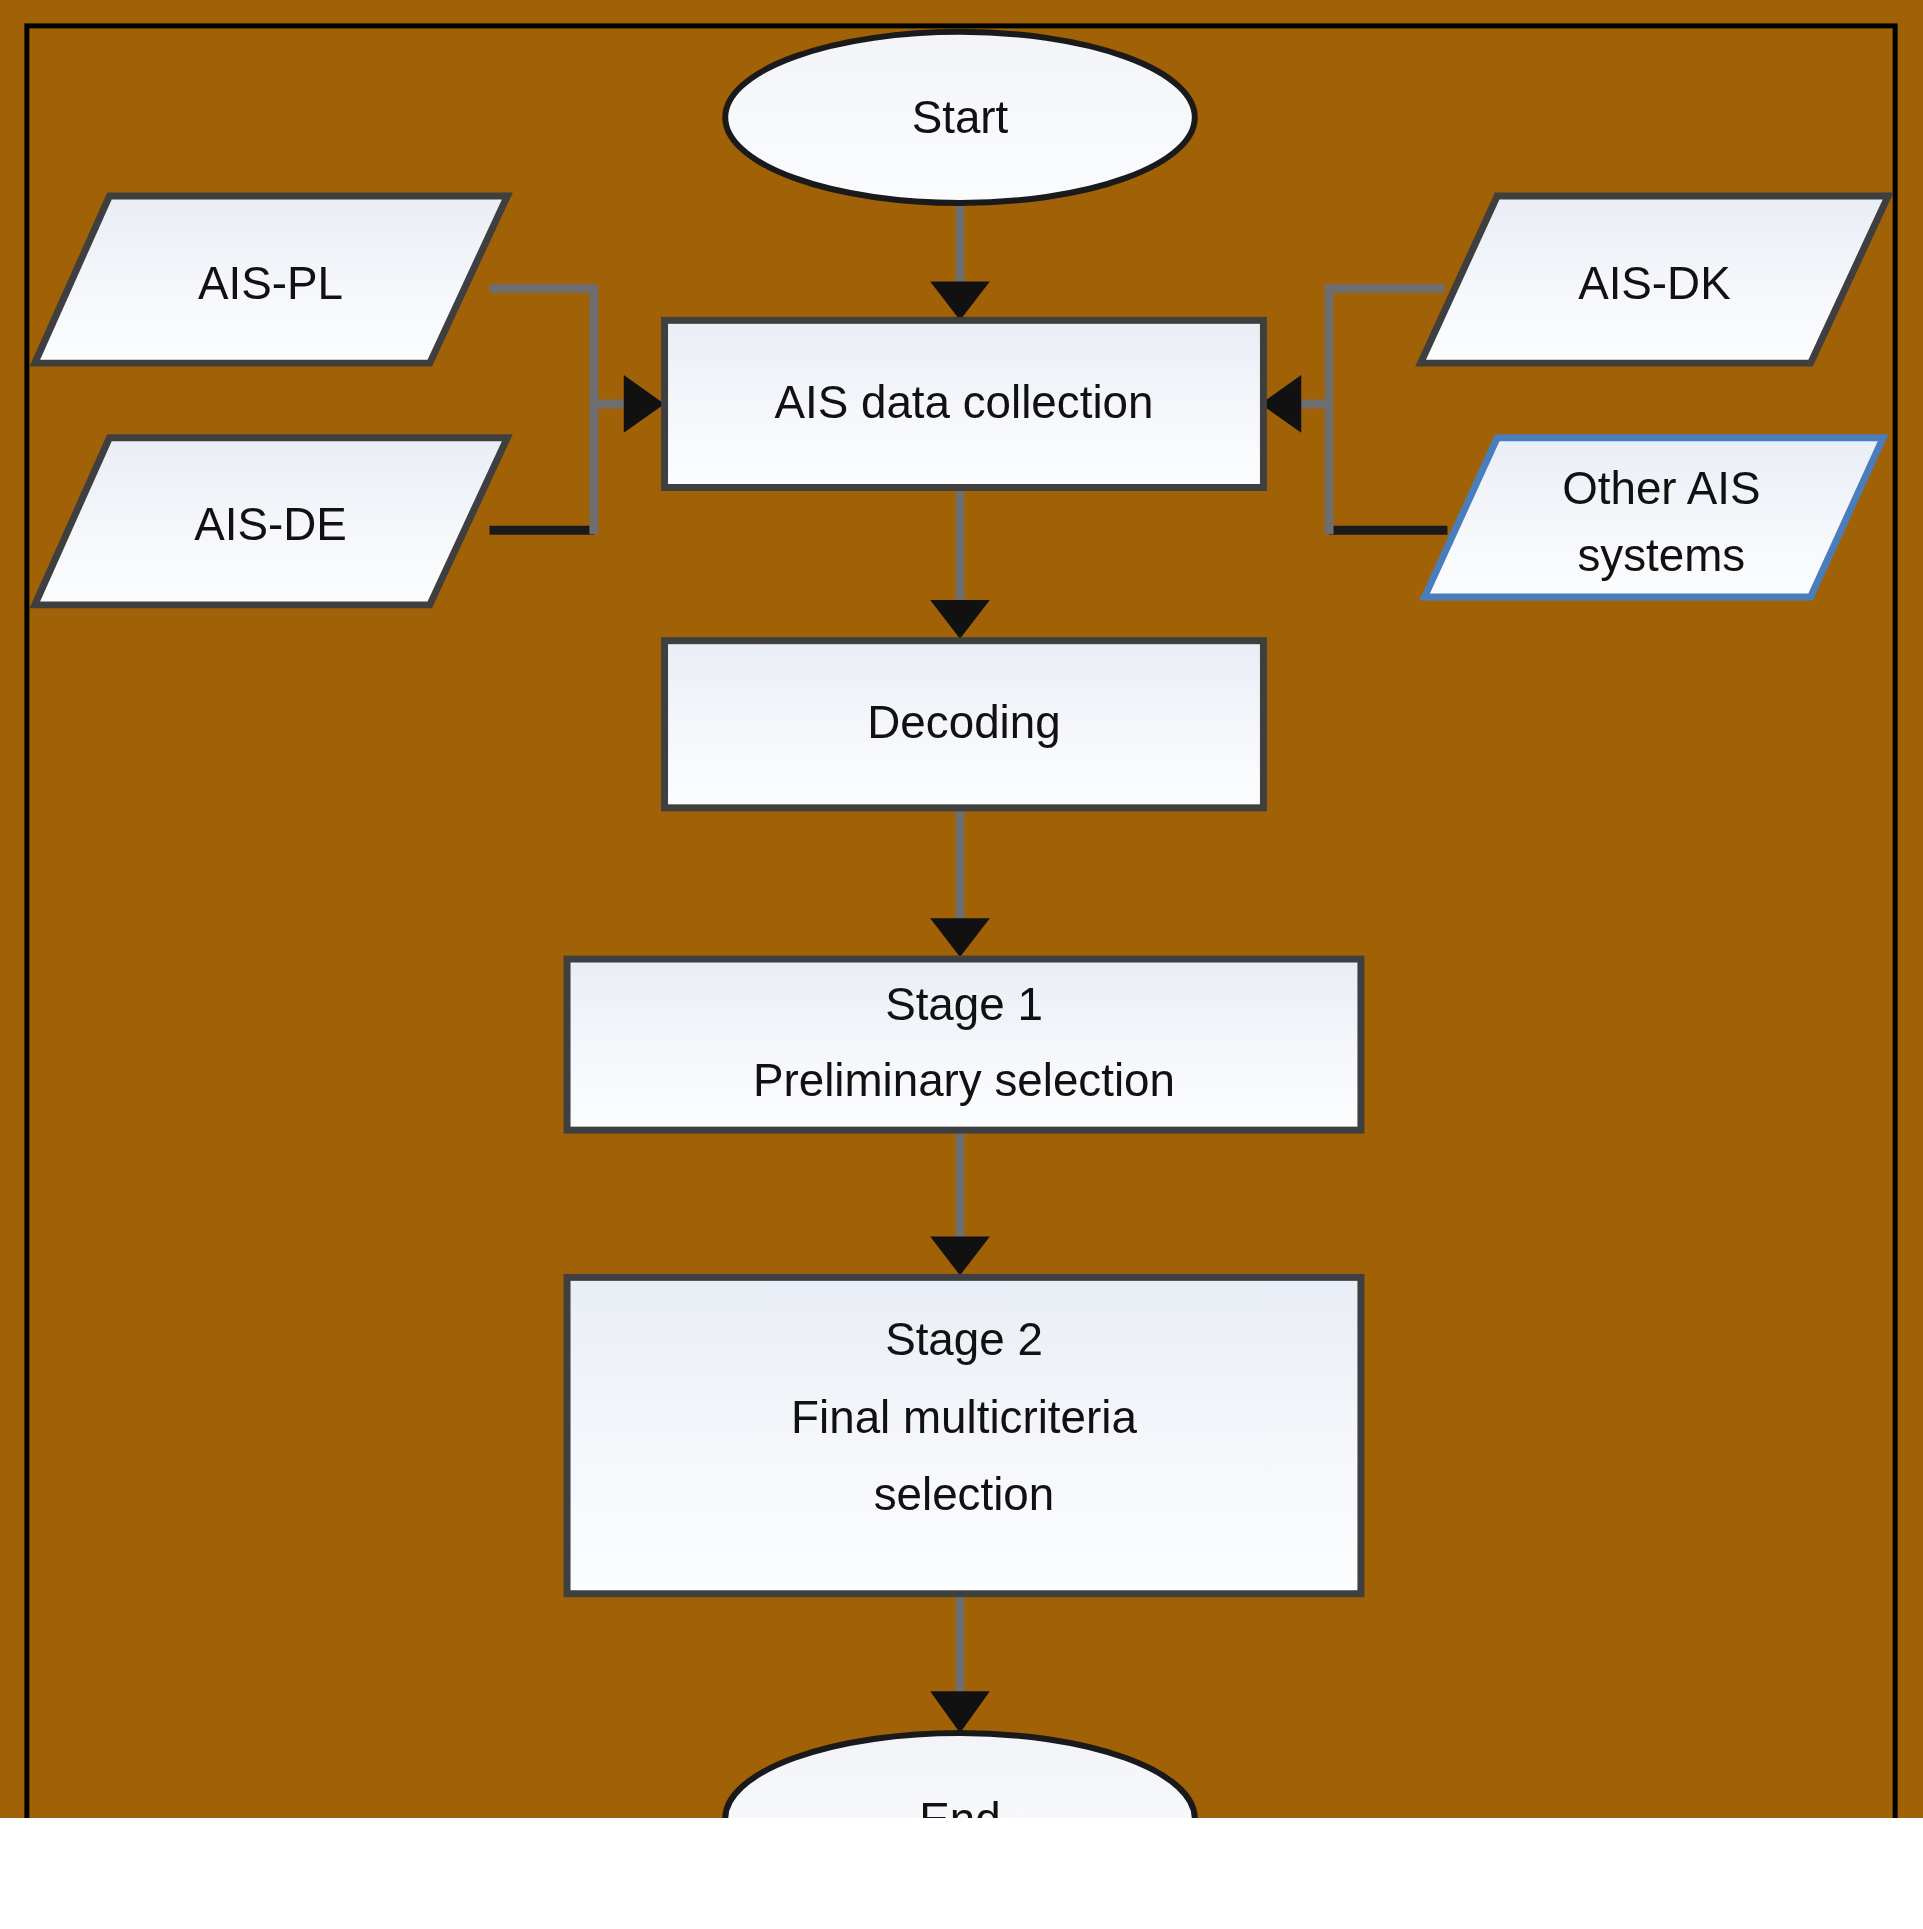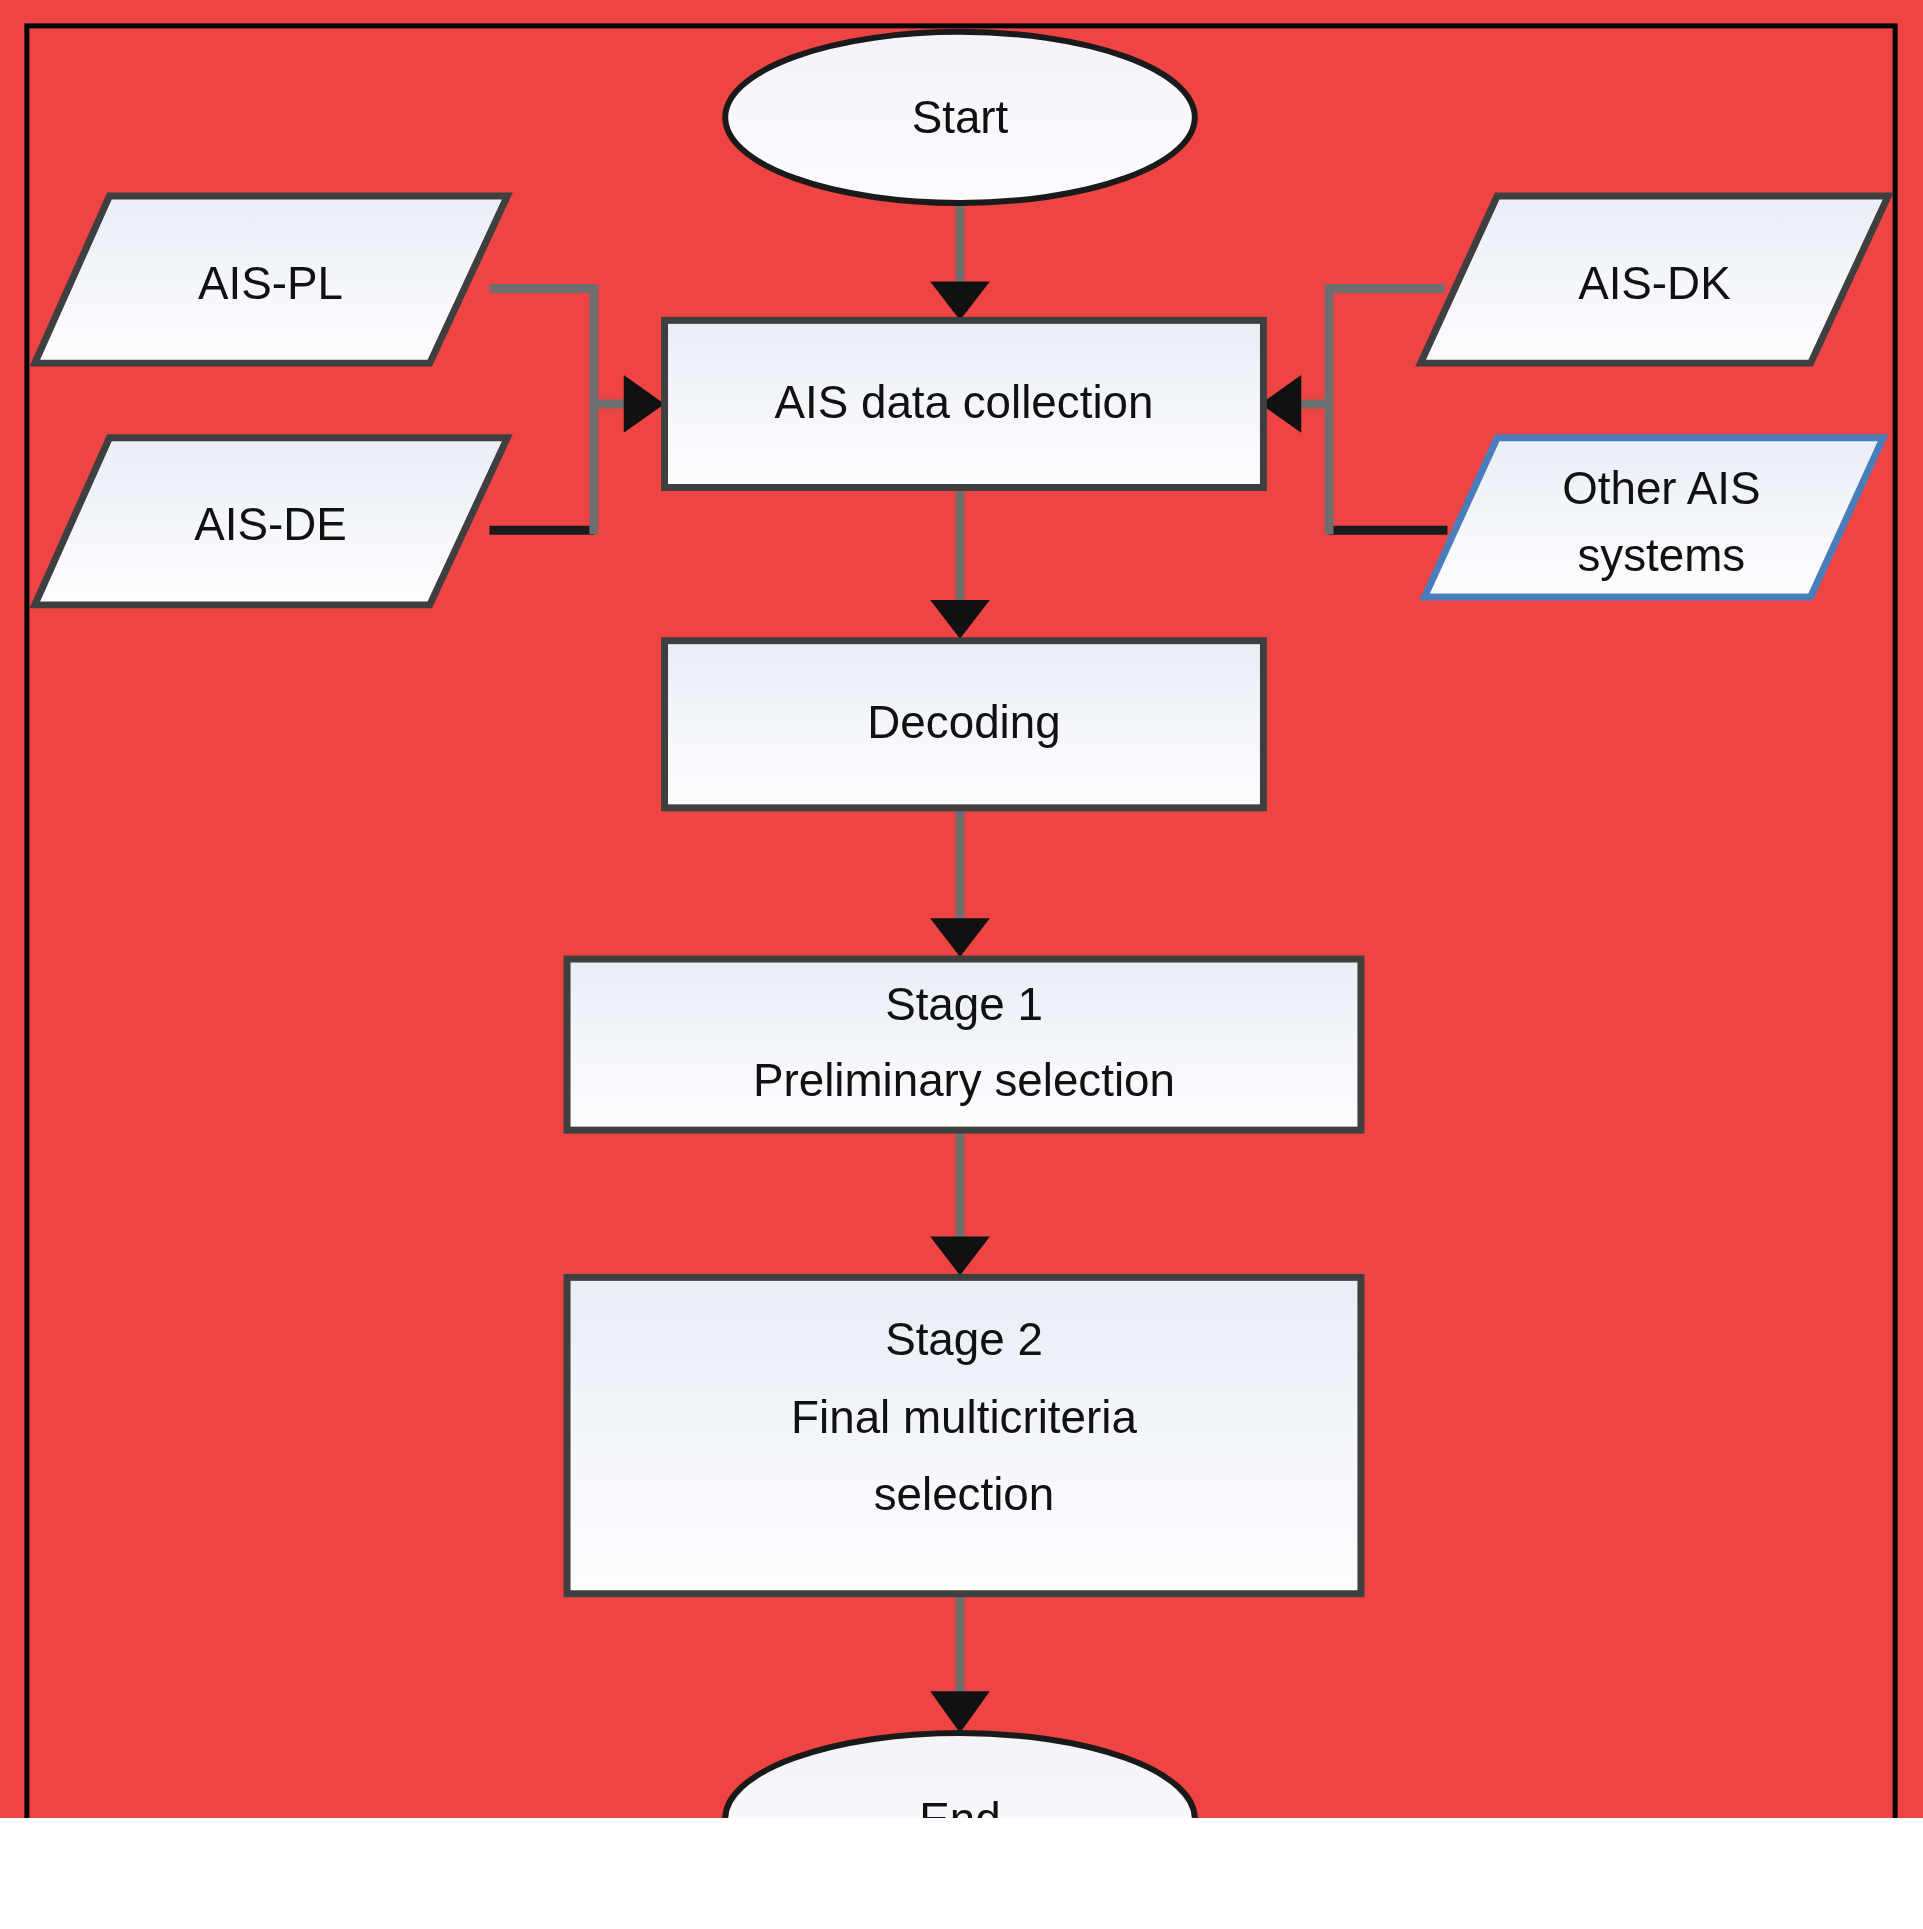--- a/index.html
+++ b/index.html
@@ -7,21 +7,21 @@
     padding: 0;
     background: #ffffff;
   }
   body {
     font-family: "Liberation Sans", sans-serif;
   }
   #page {
     position: relative;
     width: 1923px;
     height: 1818px;
-    background: #ef4444;
+    background: #a16207;
     overflow: hidden;
   }
   #flow-svg {
     display: block;
     width: 1923px;
     height: 1929px;
   }
   .node-label {
     font-family: "Liberation Sans", sans-serif;
     font-size: 46px;

